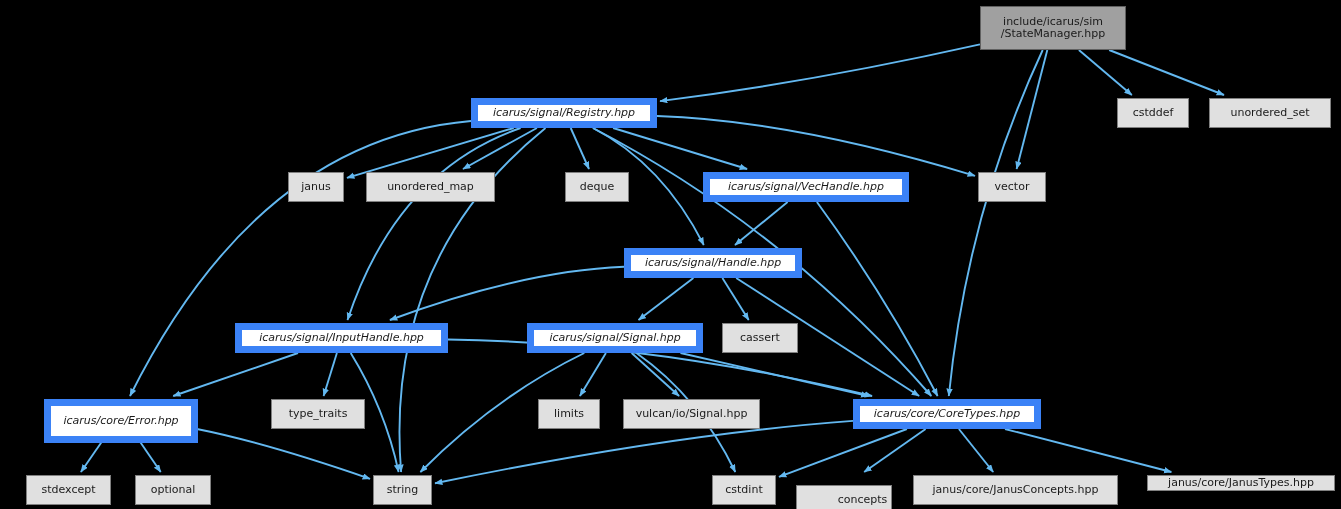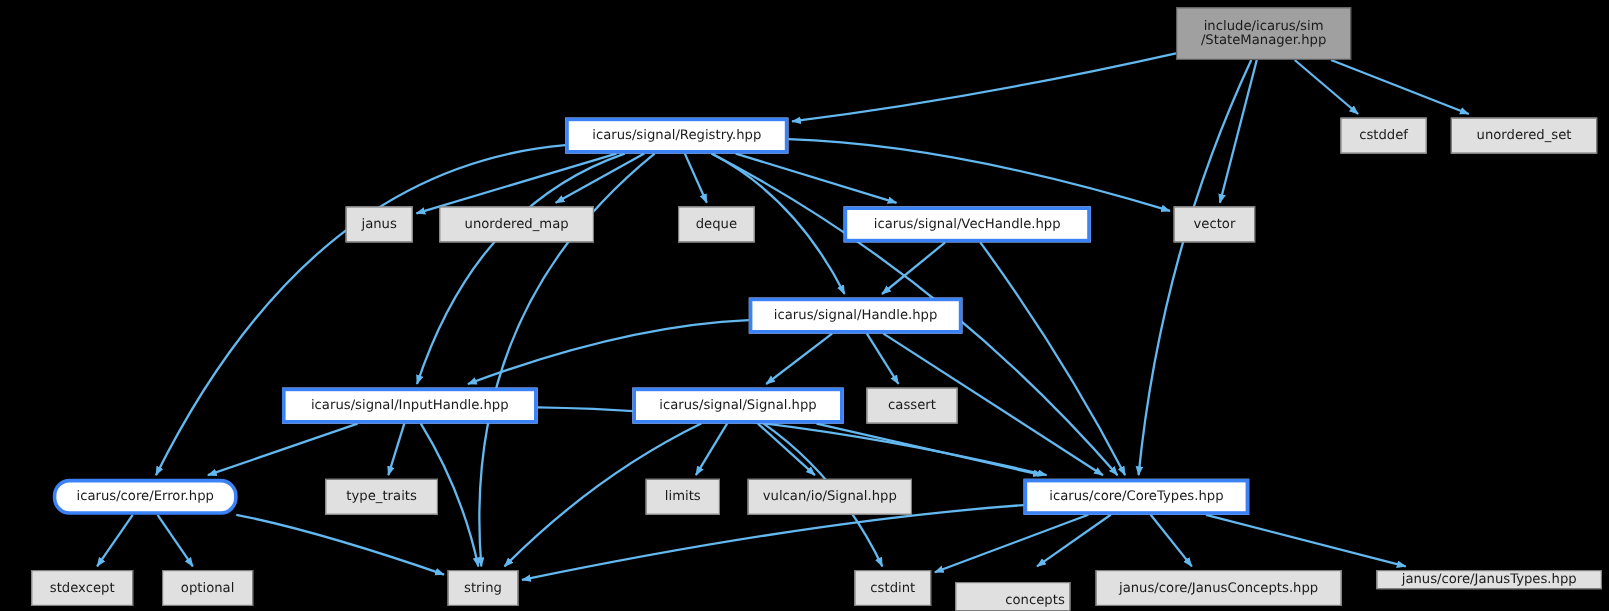--- a/index.html
+++ b/index.html
@@ -2,21 +2,21 @@
 <html><head>
 <meta charset="utf-8">
 <style>
   html,body{margin:0;padding:0;background:#000;}
   #stage{position:relative;width:1341px;height:509px;background:#000;overflow:hidden;
          font-family:"DejaVu Sans","Liberation Sans",sans-serif;}
   svg#edges{position:absolute;left:0;top:0;width:1341px;height:509px;}
   .node{position:absolute;box-sizing:border-box;display:flex;align-items:center;
         justify-content:center;font-size:11px;line-height:1.12;text-align:center;
         color:#1a1a1a;white-space:pre;}
-  .node.hdr{background:#ffffff;border:3px solid #3b82f6;}
+  .node.hdr{background:#ffffff;border:7px solid #3b82f6;font-style:italic;}
   .node.sys{background:#e0e0e0;border:1px solid #808080;}
   .node.root{background:#a0a0a0;border:1px solid #606060;}
 </style>
 </head>
 <body>
 
 <div id="stage">
   <svg id="edges" viewBox="0 0 1341 509" xmlns="http://www.w3.org/2000/svg">
     <defs>
       <marker id="ah" markerWidth="9" markerHeight="9" refX="7.4" refY="3.2" orient="auto" markerUnits="userSpaceOnUse">
@@ -72,21 +72,21 @@
       <div class="node hdr" style="left: 471px; top: 98px; width: 186px; height: 30px;">icarus/signal/Registry.hpp</div>
       <div class="node sys" style="left: 288px; top: 172px; width: 56px; height: 30px;">janus</div>
       <div class="node sys" style="left: 366px; top: 172px; width: 129px; height: 30px;">unordered_map</div>
       <div class="node sys" style="left: 565px; top: 172px; width: 64px; height: 30px;">deque</div>
       <div class="node hdr" style="left: 703px; top: 172px; width: 206px; height: 30px;">icarus/signal/VecHandle.hpp</div>
       <div class="node sys" style="left: 978px; top: 172px; width: 68px; height: 30px;">vector</div>
       <div class="node hdr" style="left: 624px; top: 248px; width: 178px; height: 30px;">icarus/signal/Handle.hpp</div>
       <div class="node hdr" style="left: 235px; top: 323px; width: 213px; height: 30px;">icarus/signal/InputHandle.hpp</div>
       <div class="node hdr" style="left: 527px; top: 323px; width: 176px; height: 30px;">icarus/signal/Signal.hpp</div>
       <div class="node sys" style="left: 722px; top: 323px; width: 76px; height: 30px;">cassert</div>
-      <div class="node hdr" style="left: 44px; top: 399px; width: 154px; height: 30px; border-radius: 14px;">icarus/core/Error.hpp</div>
+      <div class="node hdr" style="left: 44px; top: 399px; width: 154px; height: 44px;">icarus/core/Error.hpp</div>
       <div class="node sys" style="left: 271px; top: 399px; width: 94px; height: 30px;">type_traits</div>
       <div class="node sys" style="left: 538px; top: 399px; width: 62px; height: 30px;">limits</div>
       <div class="node sys" style="left: 623px; top: 399px; width: 137px; height: 30px;">vulcan/io/Signal.hpp</div>
       <div class="node hdr" style="left: 853px; top: 399px; width: 188px; height: 30px;">icarus/core/CoreTypes.hpp</div>
       <div class="node sys" style="left: 26px; top: 475px; width: 85px; height: 30px;">stdexcept</div>
       <div class="node sys" style="left: 135px; top: 475px; width: 76px; height: 30px;">optional</div>
       <div class="node sys" style="left: 373px; top: 475px; width: 59px; height: 30px;">string</div>
       <div class="node sys" style="left: 712px; top: 475px; width: 64px; height: 30px;">cstdint</div>
       <div class="node sys" style="left: 796px; top: 485px; width: 96px; height: 30px; padding-left: 37px;">concepts</div>
       <div class="node sys" style="left: 913px; top: 475px; width: 205px; height: 30px;">janus/core/JanusConcepts.hpp</div>

